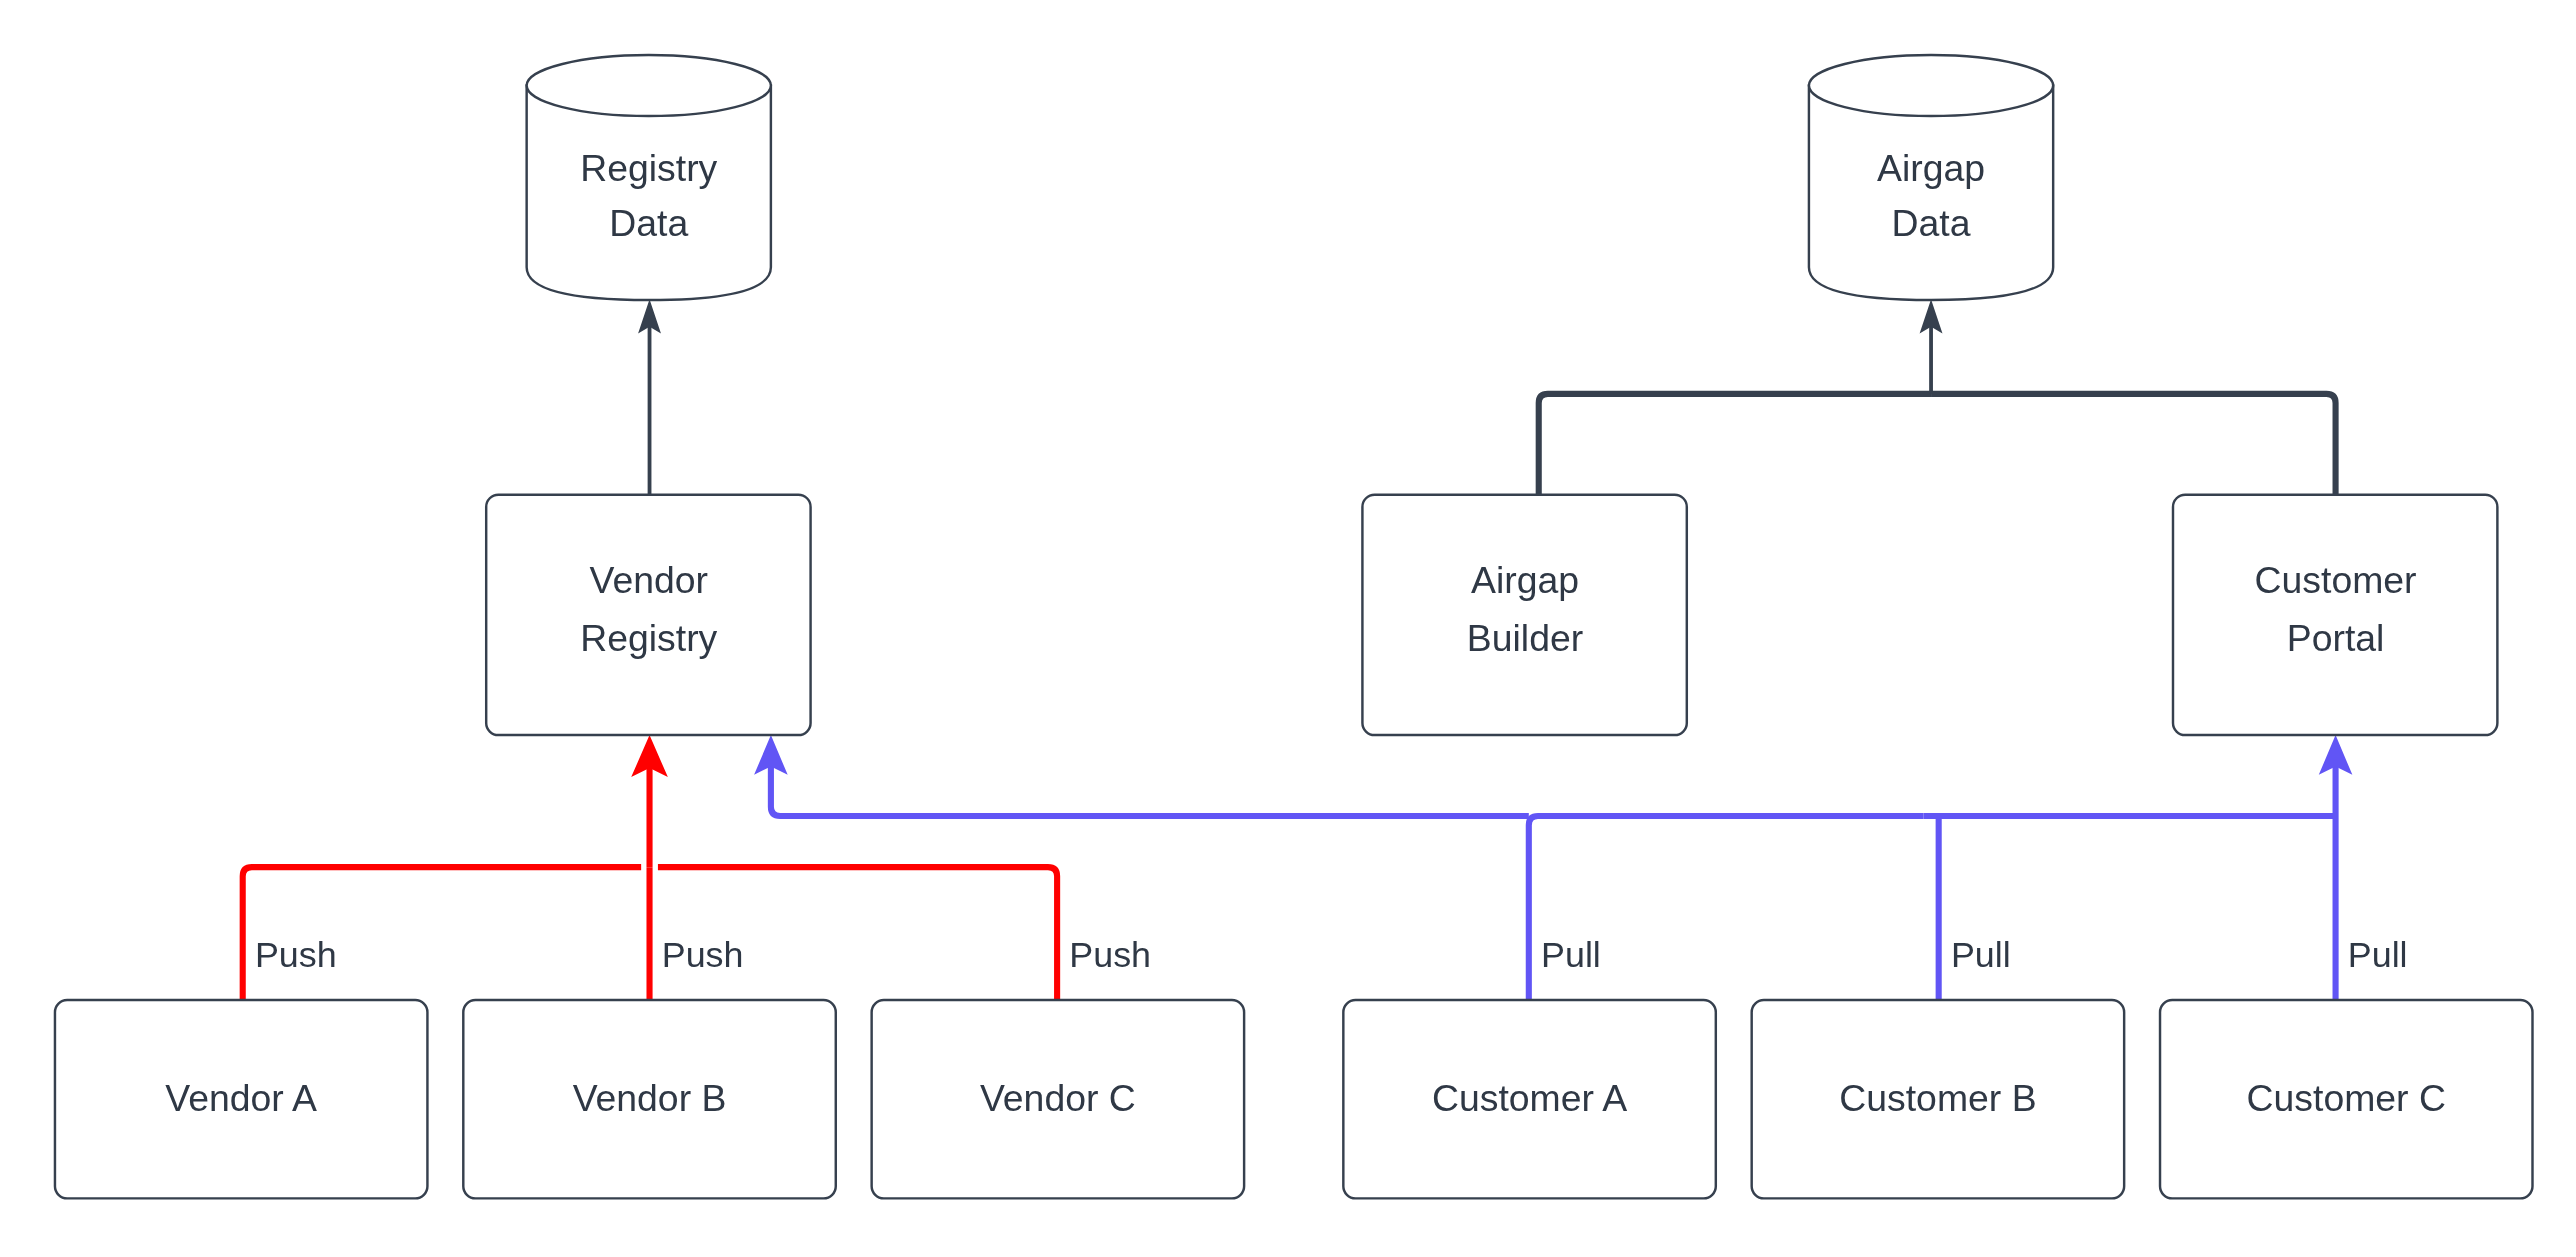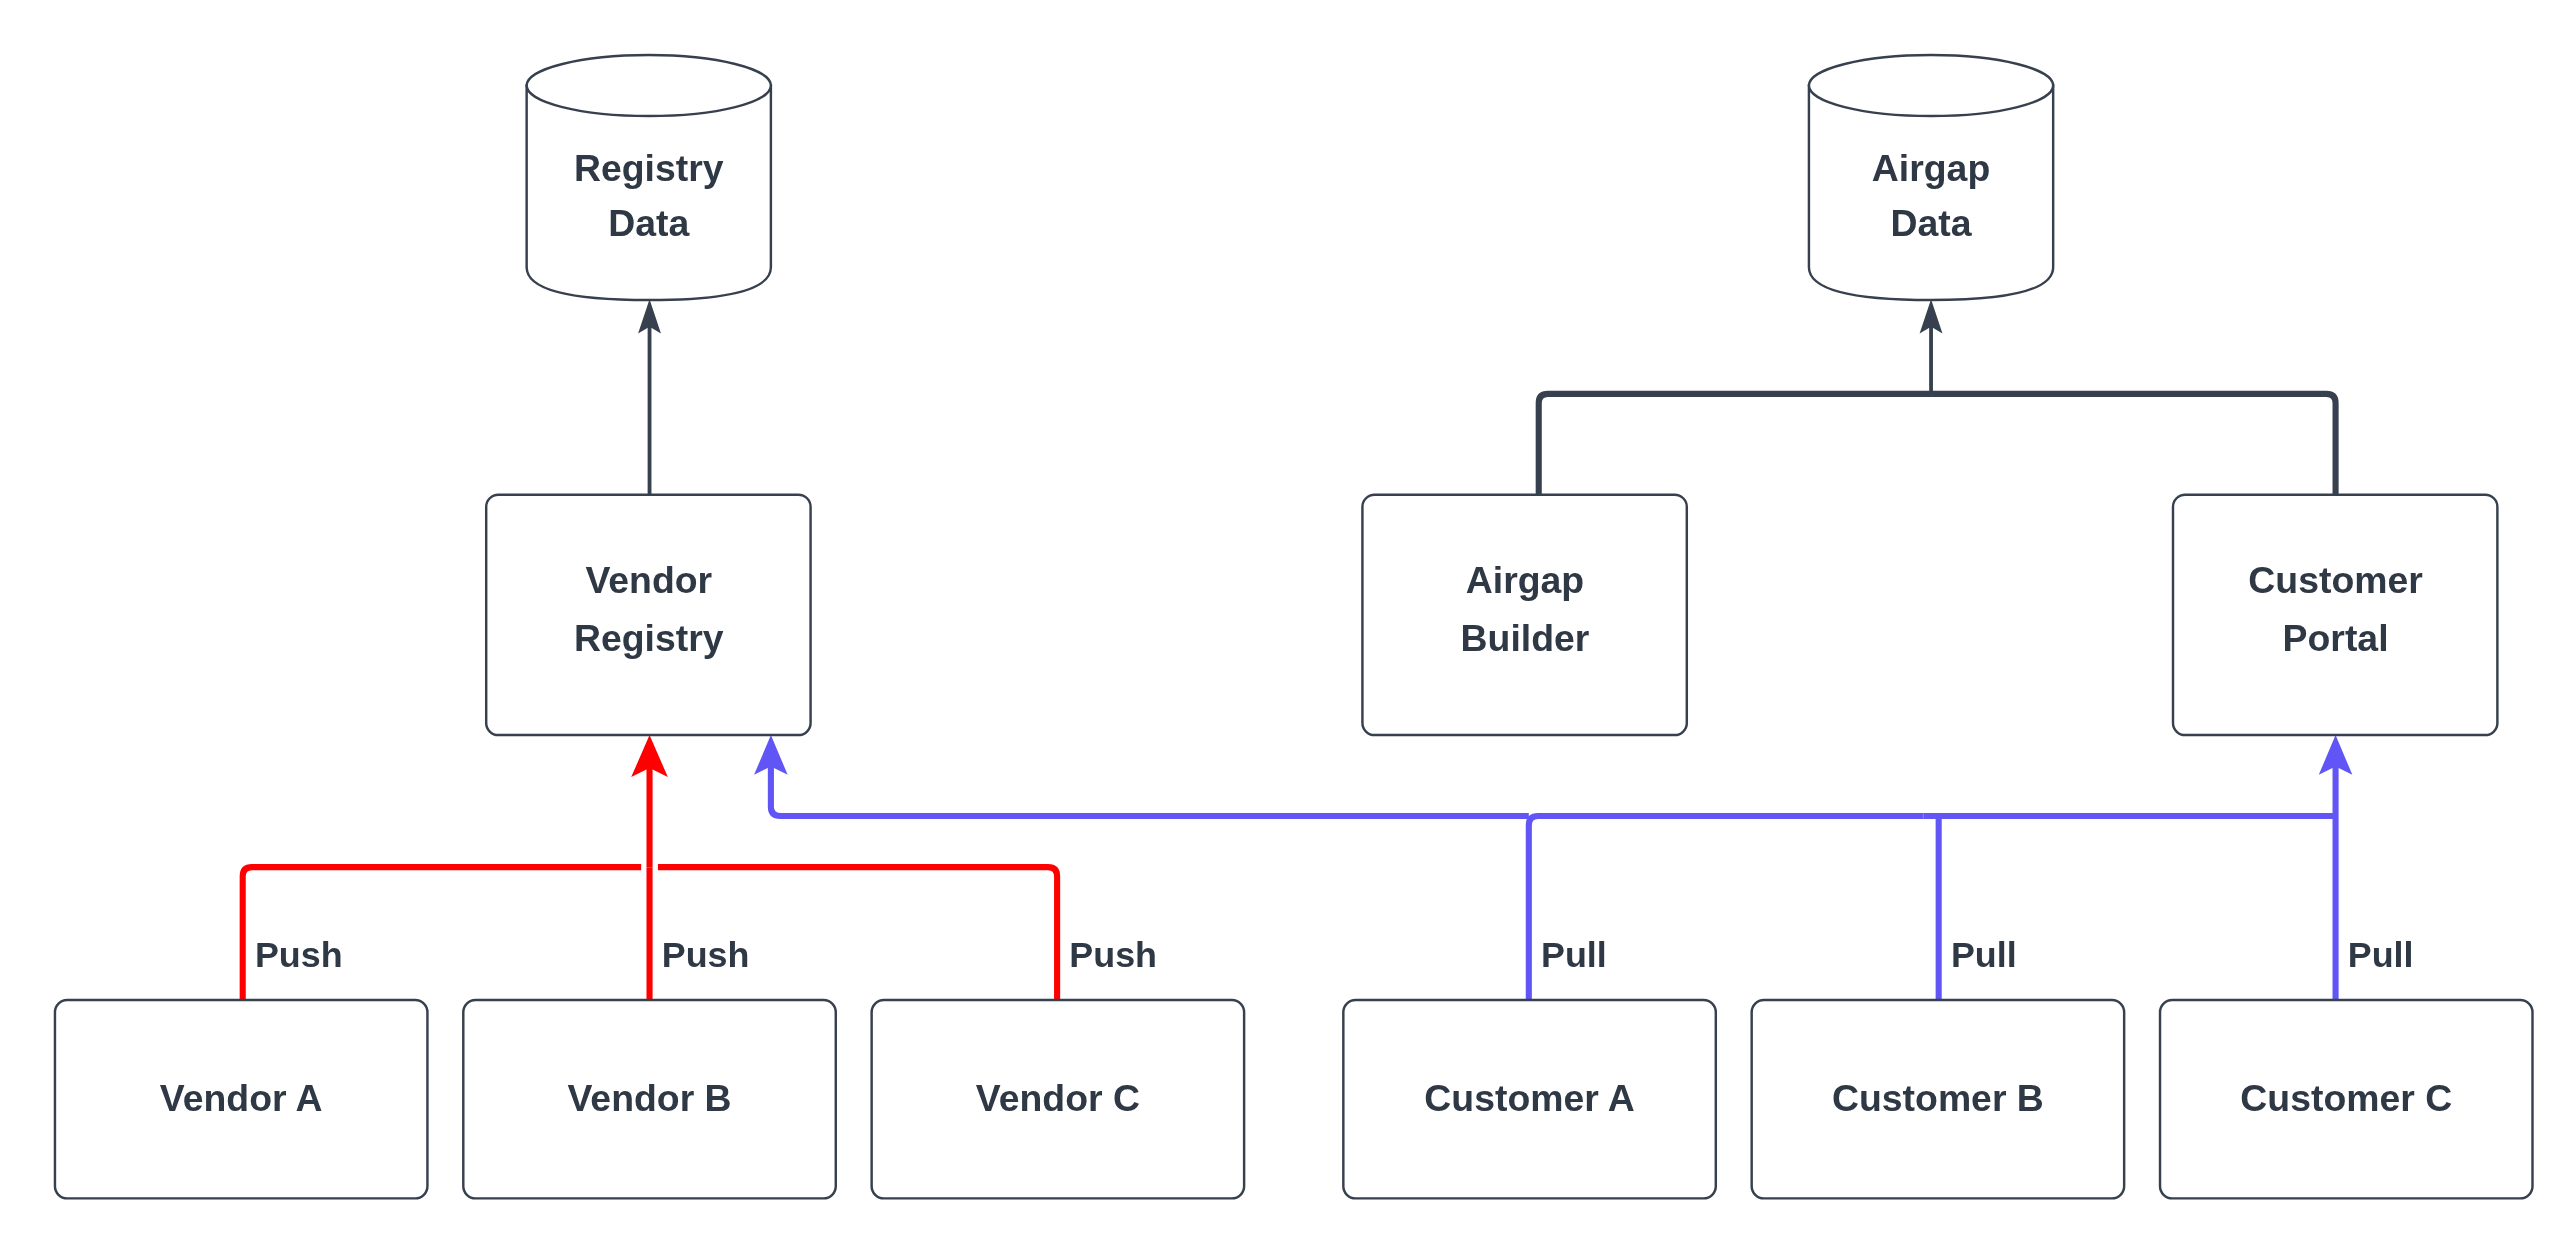--- a/index.html
+++ b/index.html
@@ -6,21 +6,20 @@
     margin: 0;
     padding: 0;
     background: #ffffff;
   }
   #diagram-root {
     position: relative;
     width: 2576px;
     height: 1204px;
     background: #ffffff;
     font-family: "Liberation Sans", sans-serif;
-    font-weight: bold;
   }
   svg#diagram-svg {
     display: block;
     width: 2576px;
     height: 1258px;
   }
   .node-shape {
     fill: #ffffff;
     stroke: #36404e;
     stroke-width: 3.2;

